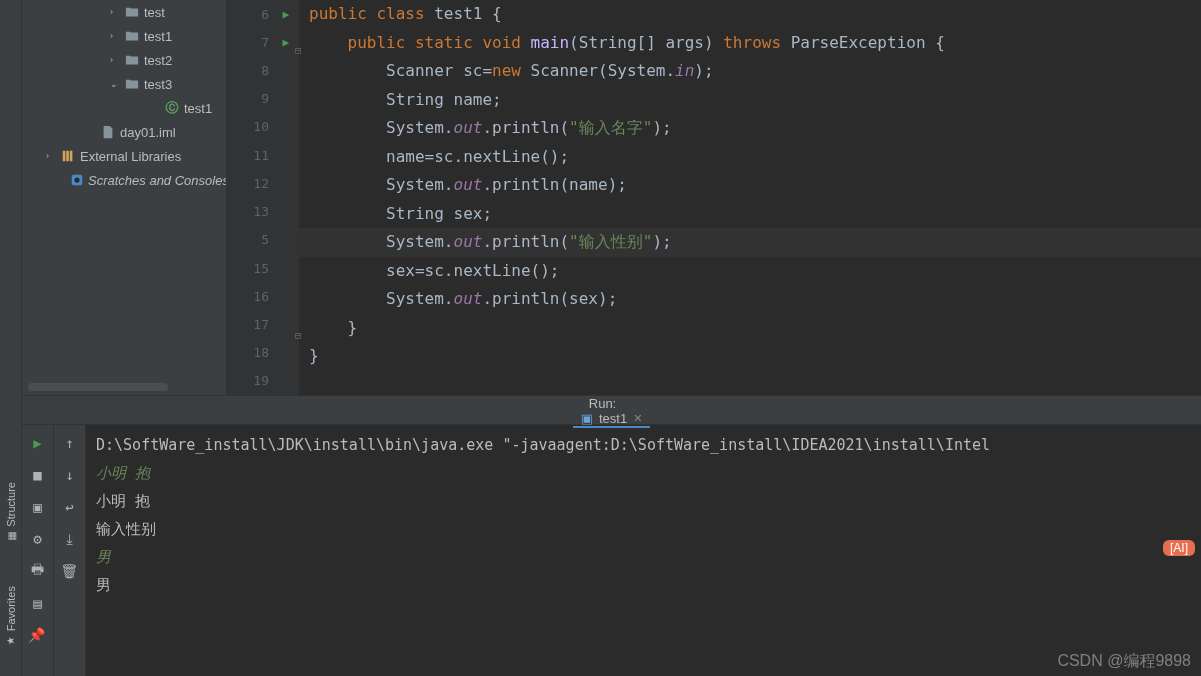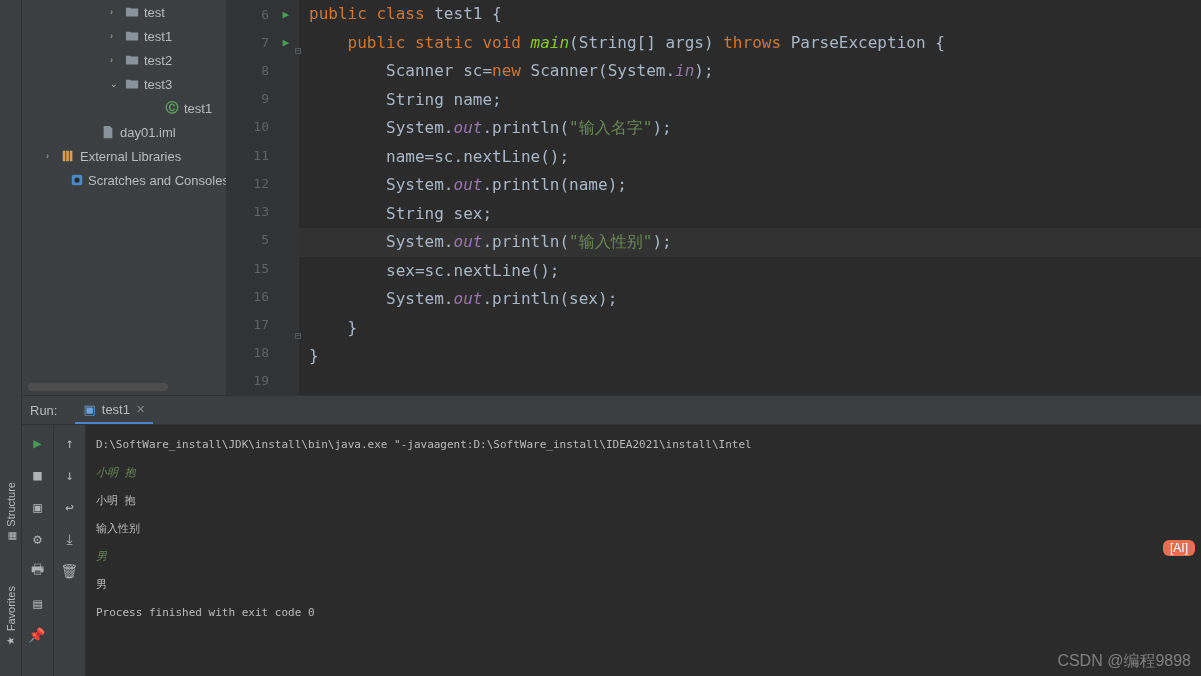--- a/index.html
+++ b/index.html
@@ -116,21 +116,21 @@
 .code-line.current { background: #323232; }
 .fold-mark {
   position: absolute;
   left: -4px;
   color: #606366;
   font-size: 11px;
   top: 8px;
 }
 .kw { color: #cc7832; }
 .str { color: #6a8759; }
-.fn { color: #84cc16; font-style: italic; }
+.fn { color: #c4b5fd; }
 .fld { color: #9876aa; font-style: italic; }
 .cls { color: #a9b7c6; }
 
 .run-panel {
   flex: 1;
   display: flex;
   flex-direction: column;
   border-top: 1px solid #323232;
   background: #2b2b2b;
   min-height: 0;
@@ -138,20 +138,21 @@
 .run-header {
   height: 29px;
   background: #3c3f41;
   display: flex;
   align-items: center;
   padding: 0 8px;
   font-family: sans-serif;
   font-size: 13px;
   color: #bbbbbb;
   border-bottom: 1px solid #323232;
+  flex-direction: column;
 }
 .run-header .run-label { margin-right: 18px; }
 .run-tab {
   display: flex;
   align-items: center;
   gap: 6px;
   padding: 0 8px;
   height: 100%;
   border-bottom: 2px solid #4a88c7;
 }
@@ -178,21 +179,21 @@
   width: 20px; height: 20px;
   display: flex; align-items: center; justify-content: center;
   color: #afb1b3;
   cursor: pointer;
 }
 .tool-btn.play { color: #499c54; }
 .console {
   flex: 1;
   padding: 6px 10px;
   font-family: "Consolas", monospace;
-  font-size: 11px;
+  font-size: 15px;
   line-height: 28px;
   color: #bbbbbb;
   white-space: pre;
   overflow: hidden;
 }
 .console .input-line { color: #6a8759; font-style: italic; }
 .watermark {
   position: absolute;
   bottom: 4px;
   right: 10px;
@@ -293,21 +294,21 @@
         </div>
         <div class="tree-item" style="padding-left: 24px;">
           <span class="chevron">›</span>
           <span class="folder-icon">
             <svg viewBox="0 0 16 16">
               <path fill="#d4a358" d="M2 2h3v12H2zM6 2h3v12H6zM10 2h3v12h-3z"></path>
             </svg>
           </span>
           <span>External Libraries</span>
         </div>
-        <div class="tree-item" style="padding-left: 44px;">
+        <div class="tree-item" style="padding-left: 44px; font-style: italic;">
           <span class="chevron"></span>
           <span class="folder-icon">
             <svg viewBox="0 0 16 16">
               <rect fill="#4a88c7" x="2" y="2" width="12" height="12" rx="2"></rect>
               <circle fill="#2b2b2b" cx="8" cy="8" r="3"></circle>
             </svg>
           </span>
           <span>Scratches and Consoles</span>
         </div>
         <div class="tree-scroll"></div>
@@ -354,19 +355,19 @@
           <div class="tool-btn">📌</div>
         </div>
         <div class="run-tool-col">
           <div class="tool-btn">↑</div>
           <div class="tool-btn">↓</div>
           <div class="tool-btn">↩</div>
           <div class="tool-btn">⤓</div>
           <div class="tool-btn">🗑</div>
         </div>
       </div>
-      <div class="console" id="console"><div>D:\SoftWare_install\JDK\install\bin\java.exe "-javaagent:D:\SoftWare_install\IDEA2021\install\Intel</div><div class="input-line">小明 抱</div><div>小明 抱</div><div>输入性别</div><div class="input-line">男</div><div>男</div><div></div><div>Process finished with exit code 0</div></div>
+      <div class="console" id="console"><div>D:\SoftWare_install\JDK\install\bin\java.exe "-javaagent:D:\SoftWare_install\IDEA2021\install\Intel</div><div class="input-line">小明 抱</div><div>小明 抱</div><div>输入性别</div><div class="input-line">男</div><div>男</div><div></div></div>
     </div>
   </div>
 </div>
 
 <div class="badge-ai">[AI]</div>
 <div class="watermark">CSDN @编程9898</div>
 
 </body></html>

